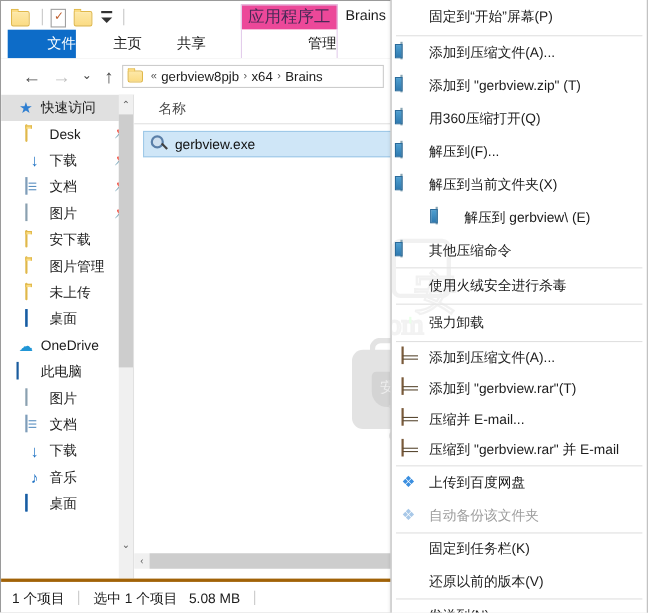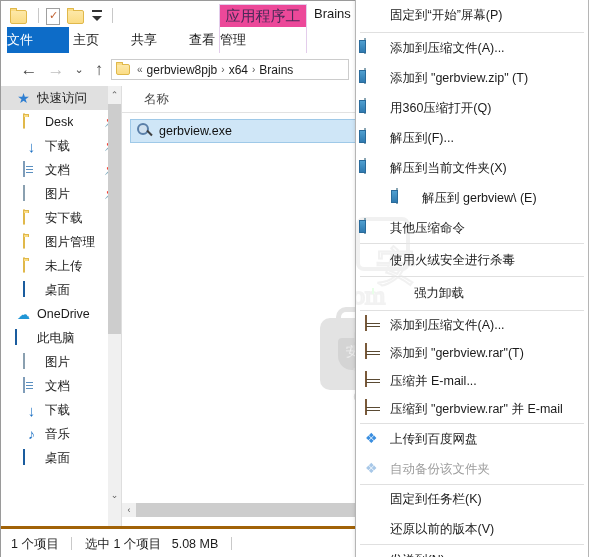--- a/index.html
+++ b/index.html
@@ -103,21 +103,21 @@
   
   .ribbon-tabs {
     position: absolute;
     left: 0; top: 26px;
     width: 587px; height: 26px;
     background: #ffffff;
     border-bottom: 1px solid #d6d6d6;
   }
   .rtab {
     position: absolute; top: 0; height: 26px;
-    line-height: 26px; text-align: left;
+    line-height: 26px; text-align: right;
     font-size: 13px; color: #1b1b1b;
     cursor: default;
   }
   .rtab.file {
     left: 6px; width: 62px;
     background: #0d6cc8; color: #ffffff;
   }
   .rtab.t1 { left: 72px; width: 56px; }
   .rtab.t2 { left: 130px; width: 56px; }
   .rtab.t3 { left: 188px; width: 56px; }
@@ -701,21 +701,21 @@
         <div class="mi" style="height: 30px;">
           <span class="mi-ico"><span class="ico-360"></span></span>
           <span class="mi-label">其他压缩命令</span>
         </div>
         <div class="mi-sepline"></div>
         <div class="mi" style="height: 32px;">
           <span class="mi-ico"><span class="ico-flame"></span></span>
           <span class="mi-label">使用火绒安全进行杀毒</span>
         </div>
         <div class="mi-sepline"></div>
-        <div class="mi" style="height: 33px; gap: 24px;">
+        <div class="mi" style="height: 33px;">
           <span class="mi-ico"><span class="ico-green"></span></span>
           <span class="mi-label">强力卸载</span>
         </div>
         <div class="mi-sepline"></div>
         <div class="mi" style="height: 28px;">
           <span class="mi-ico"><span class="ico-rar"></span></span>
           <span class="mi-label">添加到压缩文件(A)...</span>
         </div>
         <div class="mi" style="height: 28px;">
           <span class="mi-ico"><span class="ico-rar"></span></span>

